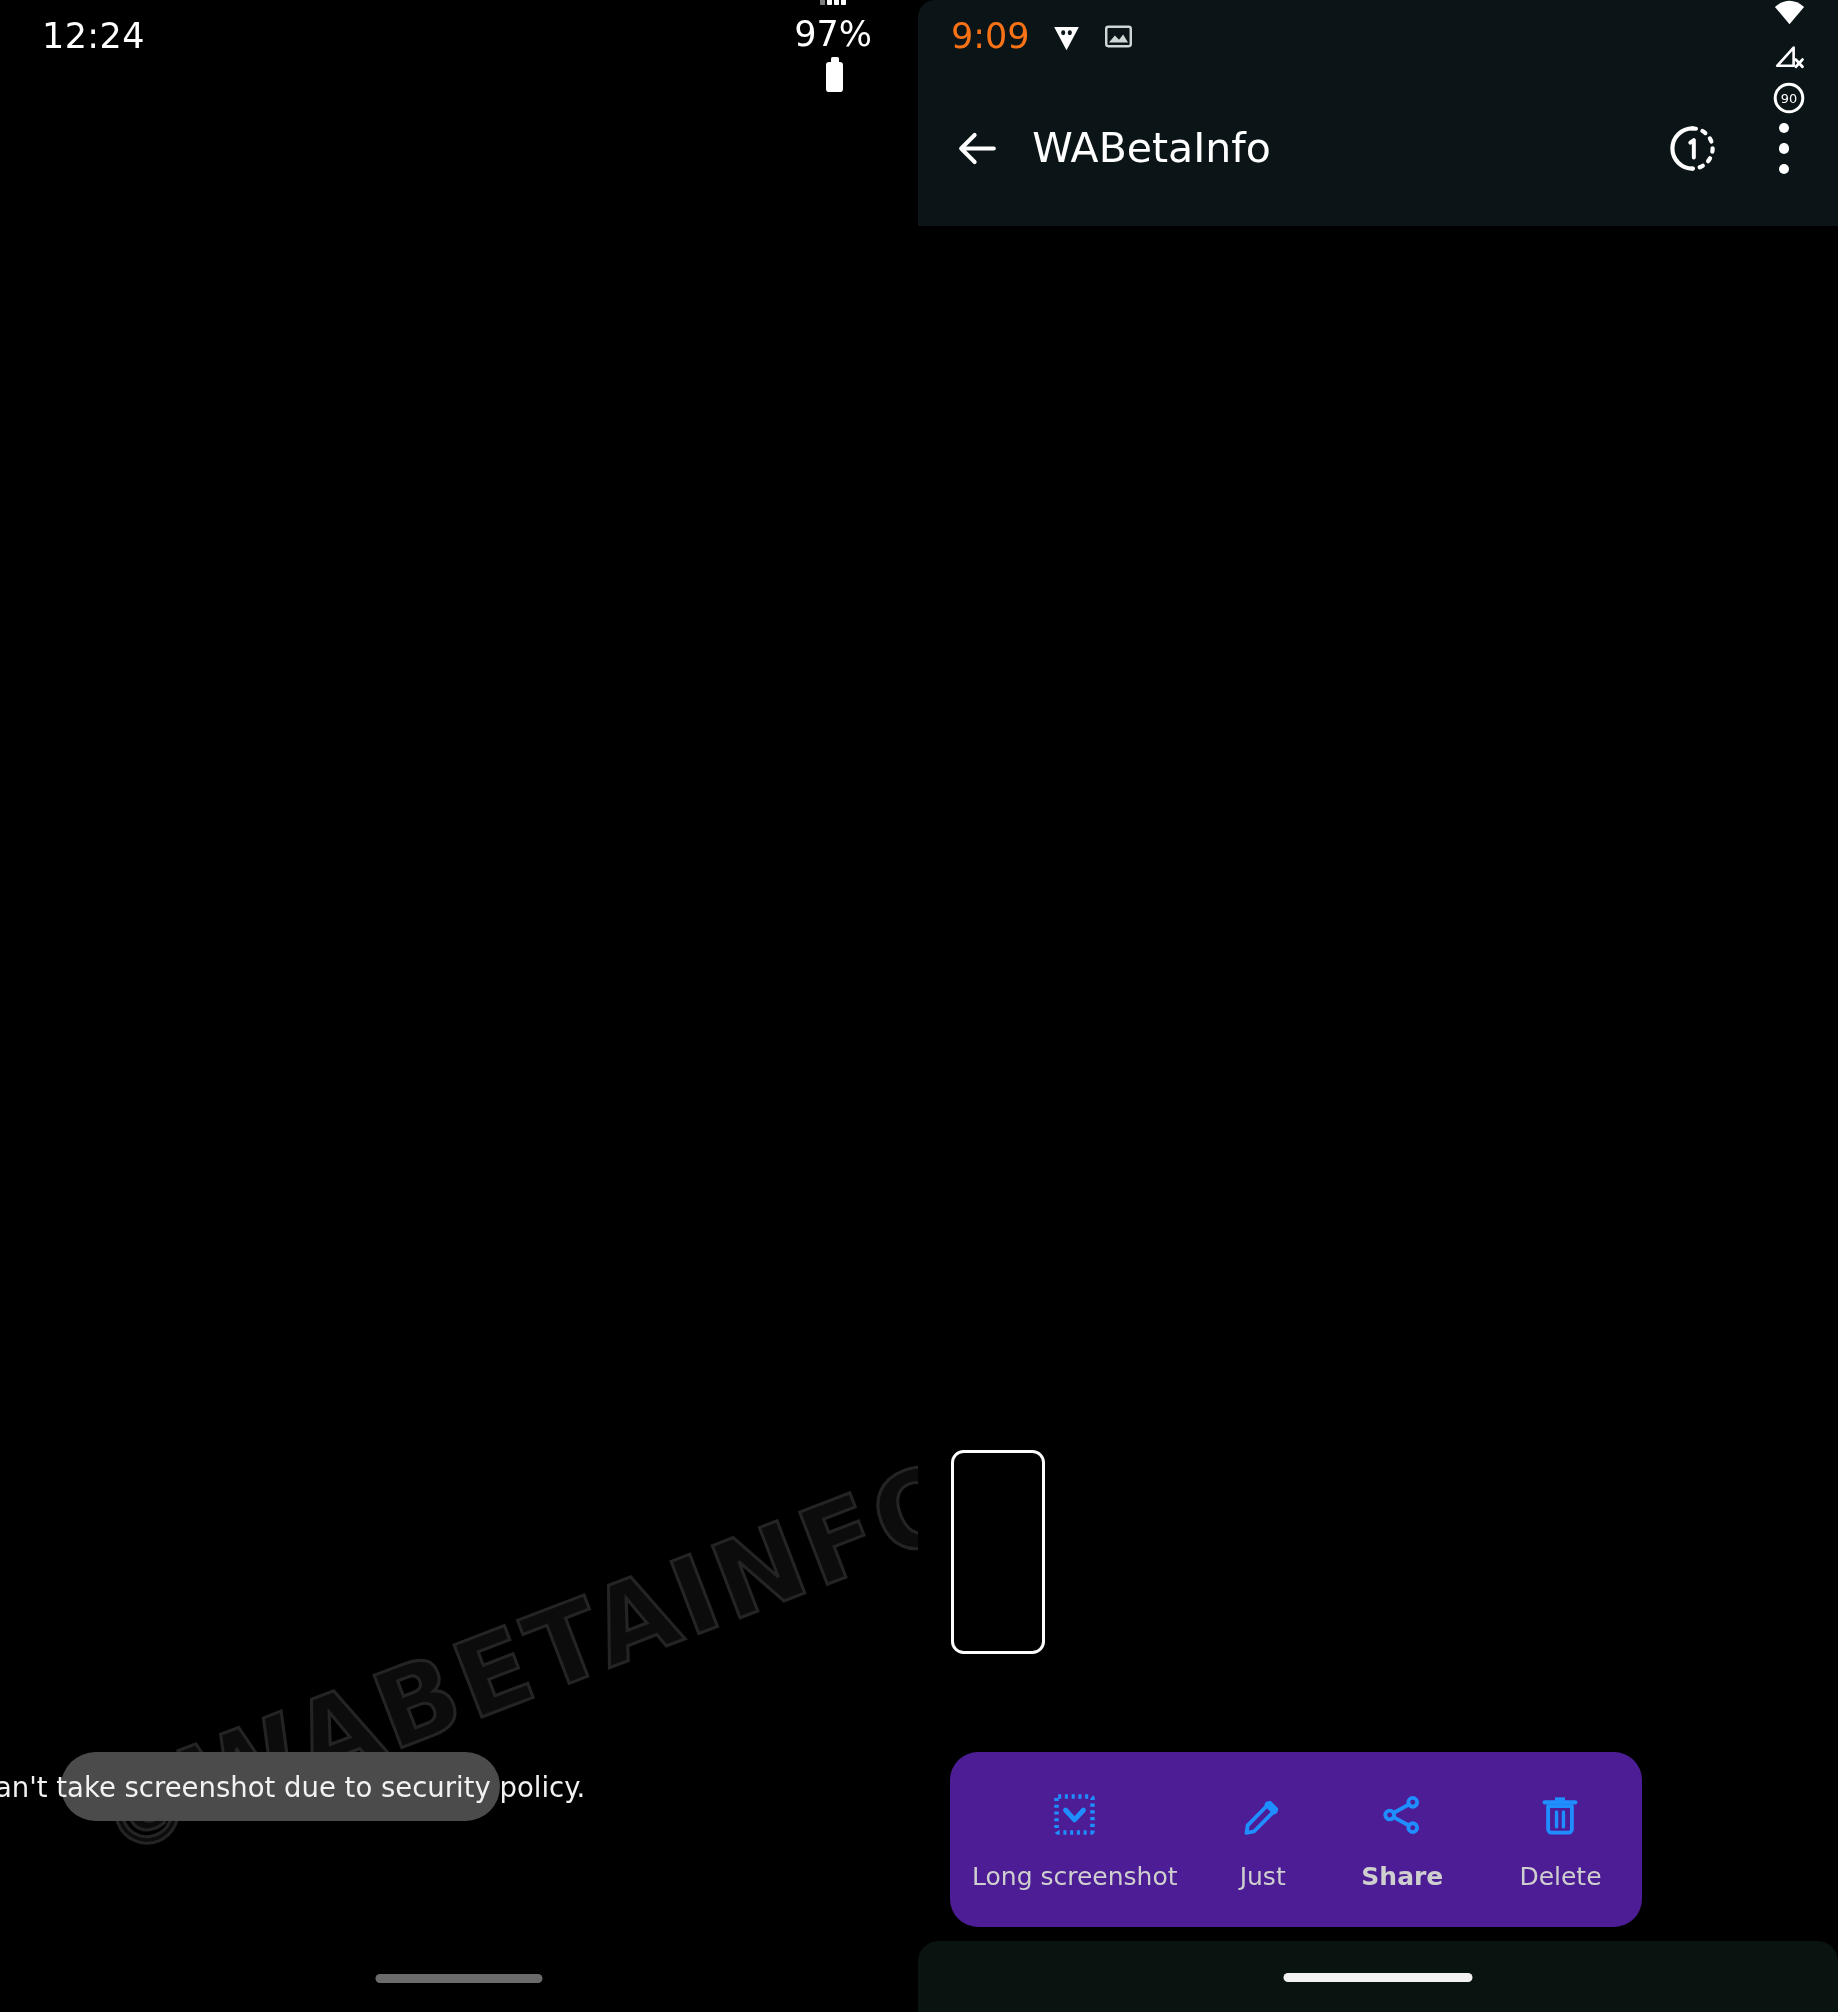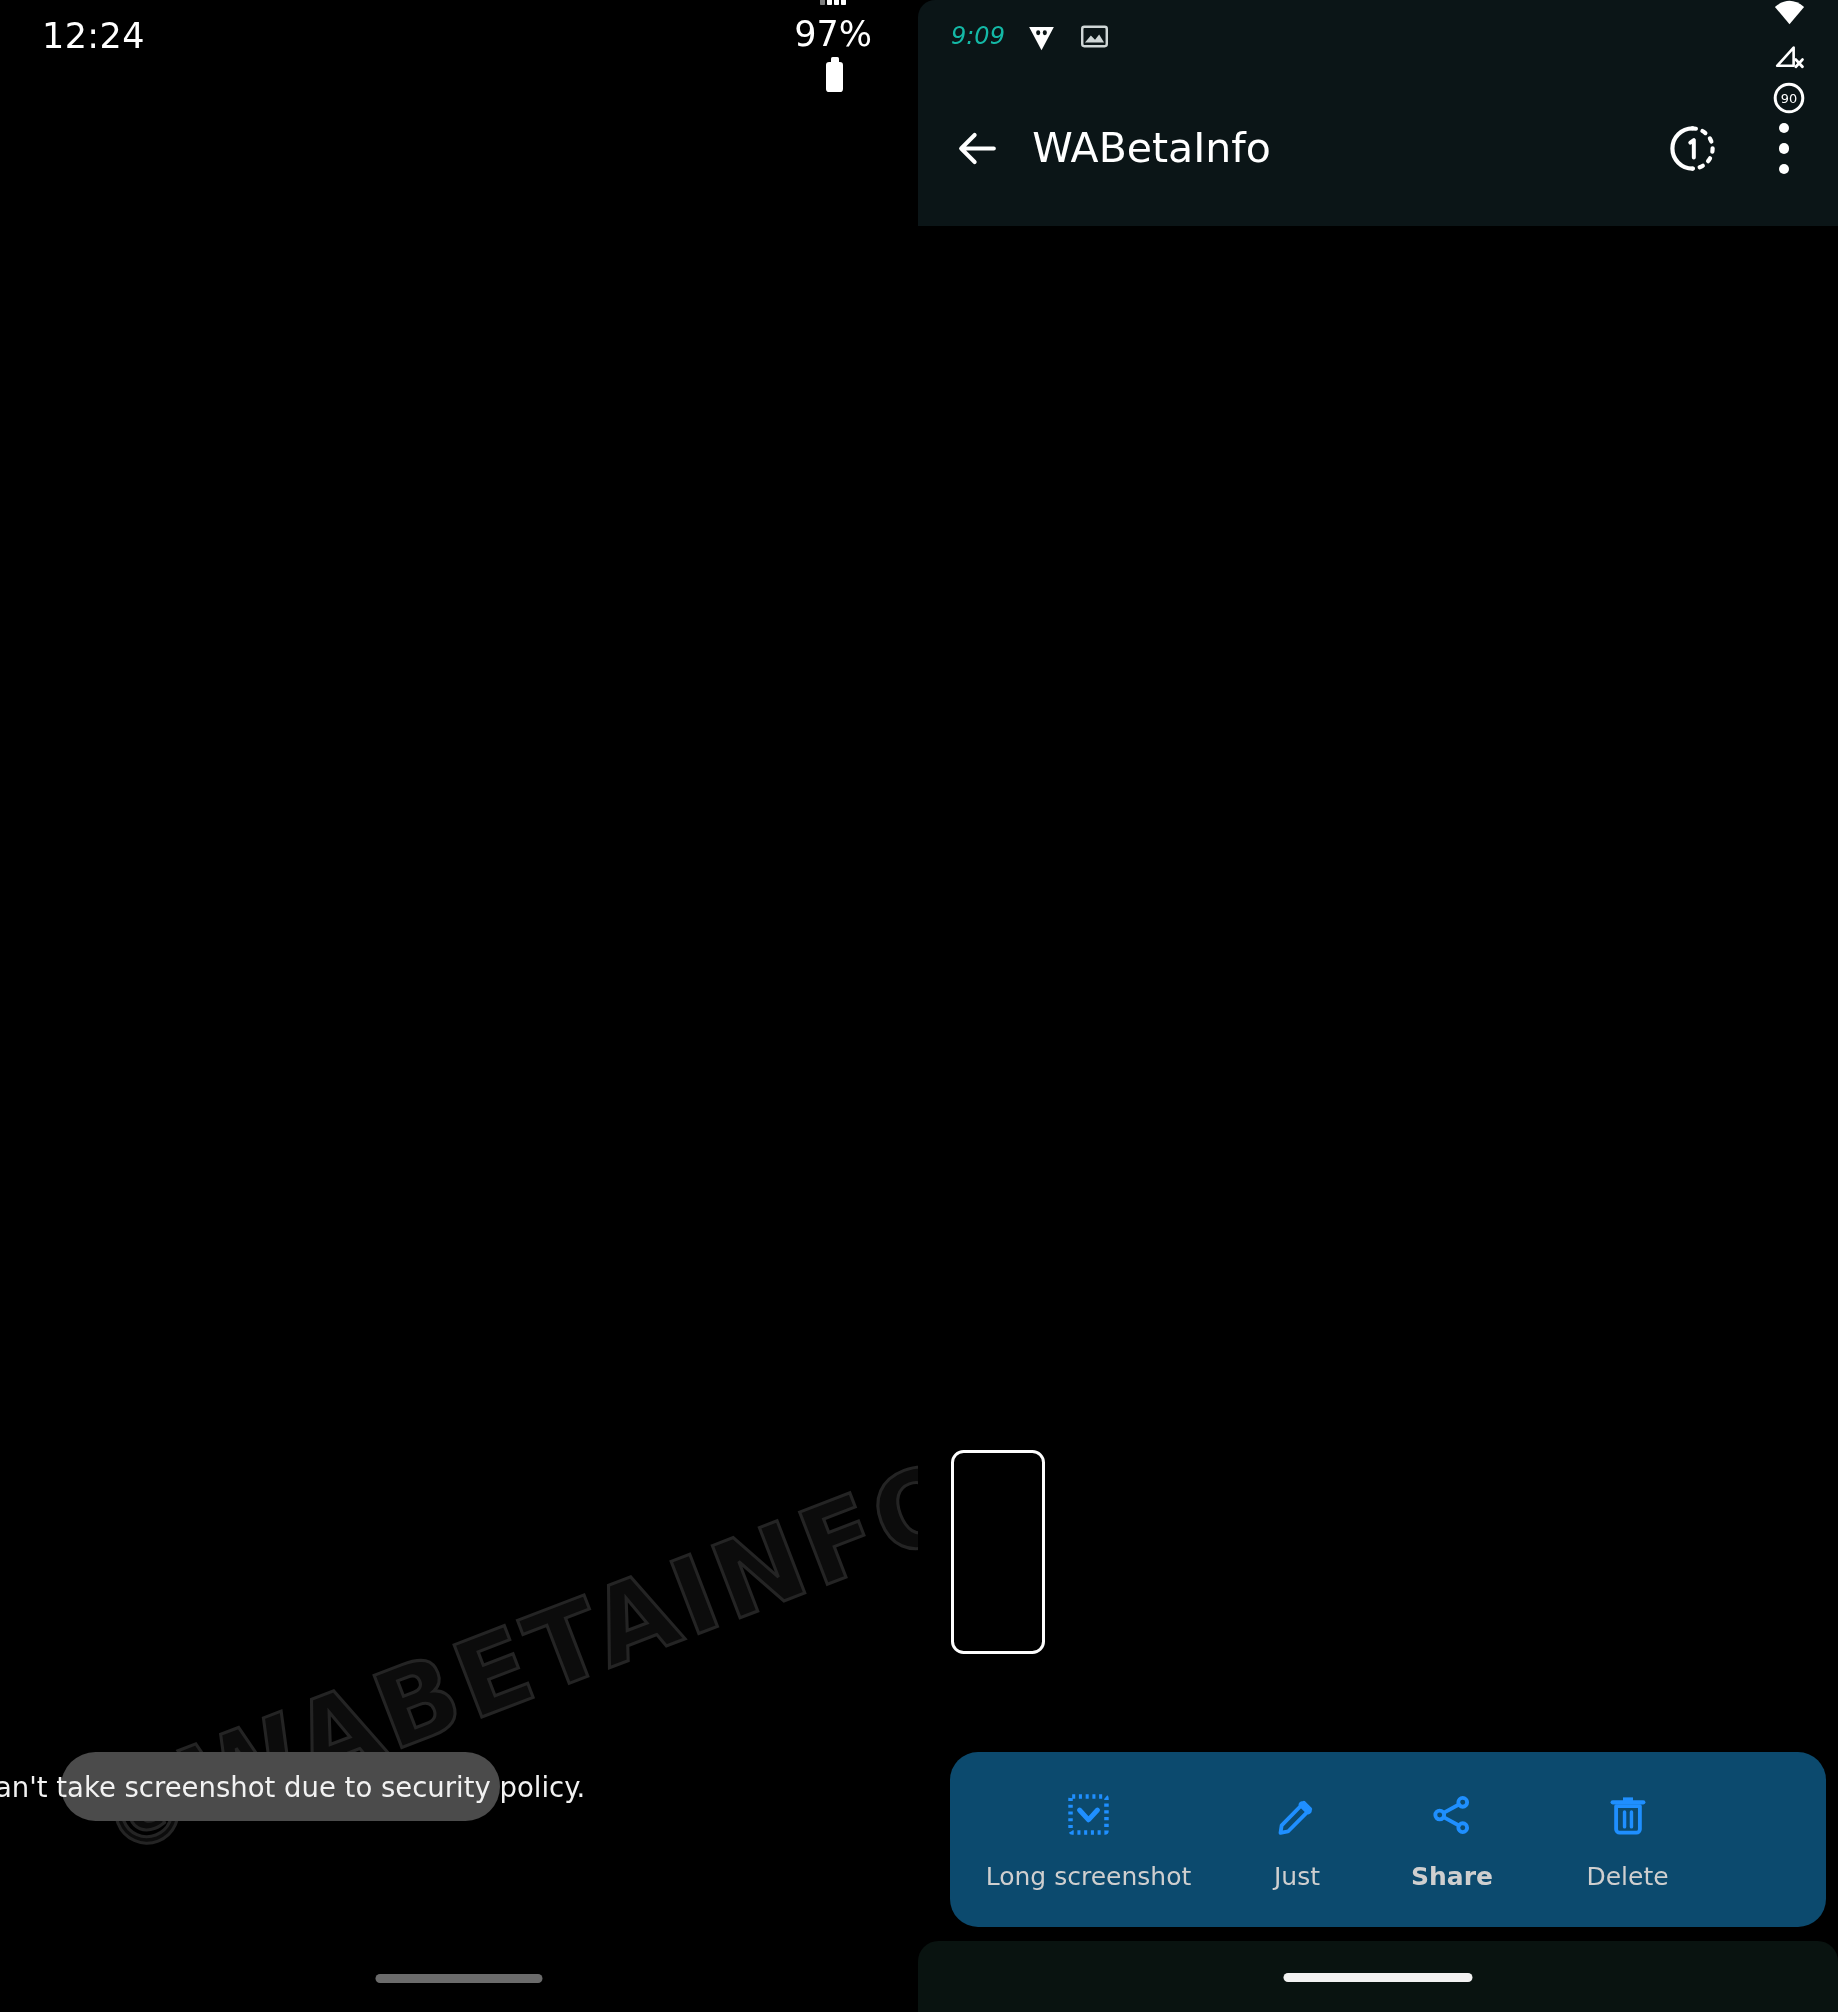--- a/index.html
+++ b/index.html
@@ -106,23 +106,22 @@
   }
   #right-statusbar {
     position:absolute; left:0; top:0;
     width:920px; height:72px;
     display:flex; align-items:center;
     justify-content:space-between;
     padding:0 31px 0 33px;
   }
   .sb-left-group { display:flex; align-items:center; gap:20.4px; }
   .sb-clock-right {
-    color:#14b8a6; font-size:24px;
-    font-family:"DejaVu Sans", sans-serif;
-    font-style:italic;
+    color:#f97316; font-size:35px;
+    font-family:"DejaVu Sans", sans-serif;
   }
   .icon-sm { display:block; }
 
   
   #appbar-row {
     position:absolute; left:0; top:72px;
     width:920px; height:153px;
     display:flex; align-items:center;
     padding:0 20.4px 0 22px;
   }
@@ -281,22 +280,22 @@
               <i></i>
               <i></i>
           </div>
         </div>
       </div>
     </div>
 
     <div style="position:absolute; left:33px; top:1450px; width:94px; height:204px;
                 border:3.9px solid #fdfdfd; border-radius:12.6px; background:#000;"></div>
 
-    <div style="position:absolute; left:32px; top:1752px; width:876px; height:175px;
-                background:#0c4a6e; border-radius:28px; display:flex; align-items:center;">
+    <div style="position:absolute; left:32px; top:1752px; width:692px; height:175px;
+                background:#4c1d95; border-radius:28px; display:flex; align-items:center;">
 
       <div class="action-item" style="width:277px;">
         <div class="icon-wrap">
           <svg width="49" height="49" viewBox="0 0 24 24">
             <rect x="3.2" y="3.2" width="17.6" height="17.6" rx="0.8" fill="none" stroke="#1f8fff" stroke-width="2.2" stroke-dasharray="1.5 1.8"></rect>
             <path d="M7.6 9.8 L12 14.6 L16.4 9.8" fill="none" stroke="#1f8fff" stroke-width="2.4" stroke-linecap="round" stroke-linejoin="round"></path>
           </svg>
         </div>
         <div class="lbl">Long screenshot</div>
       </div>

